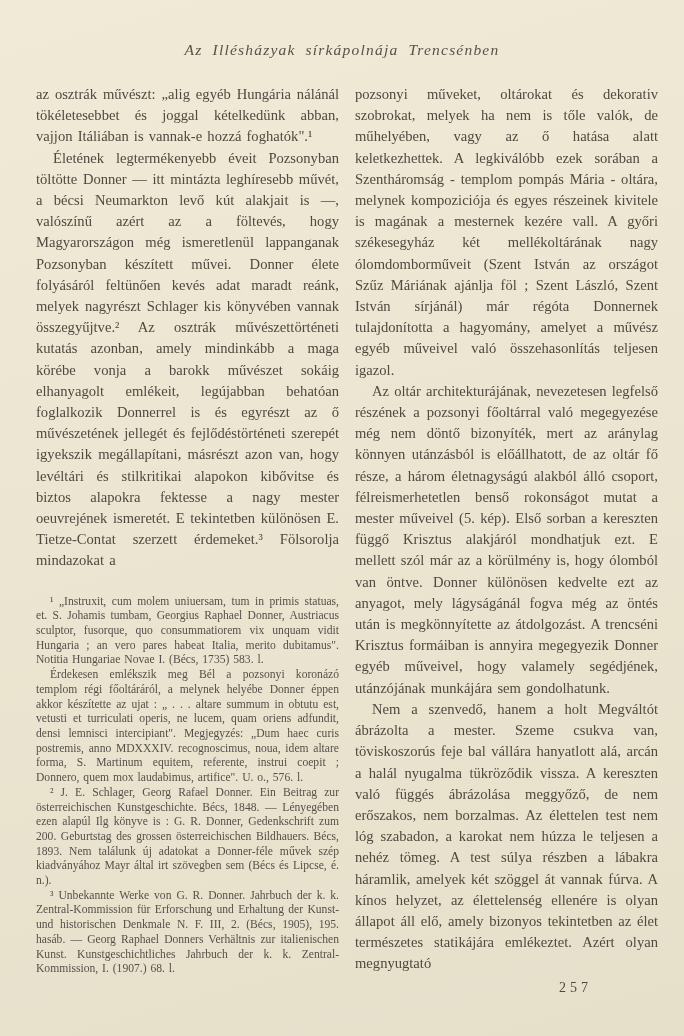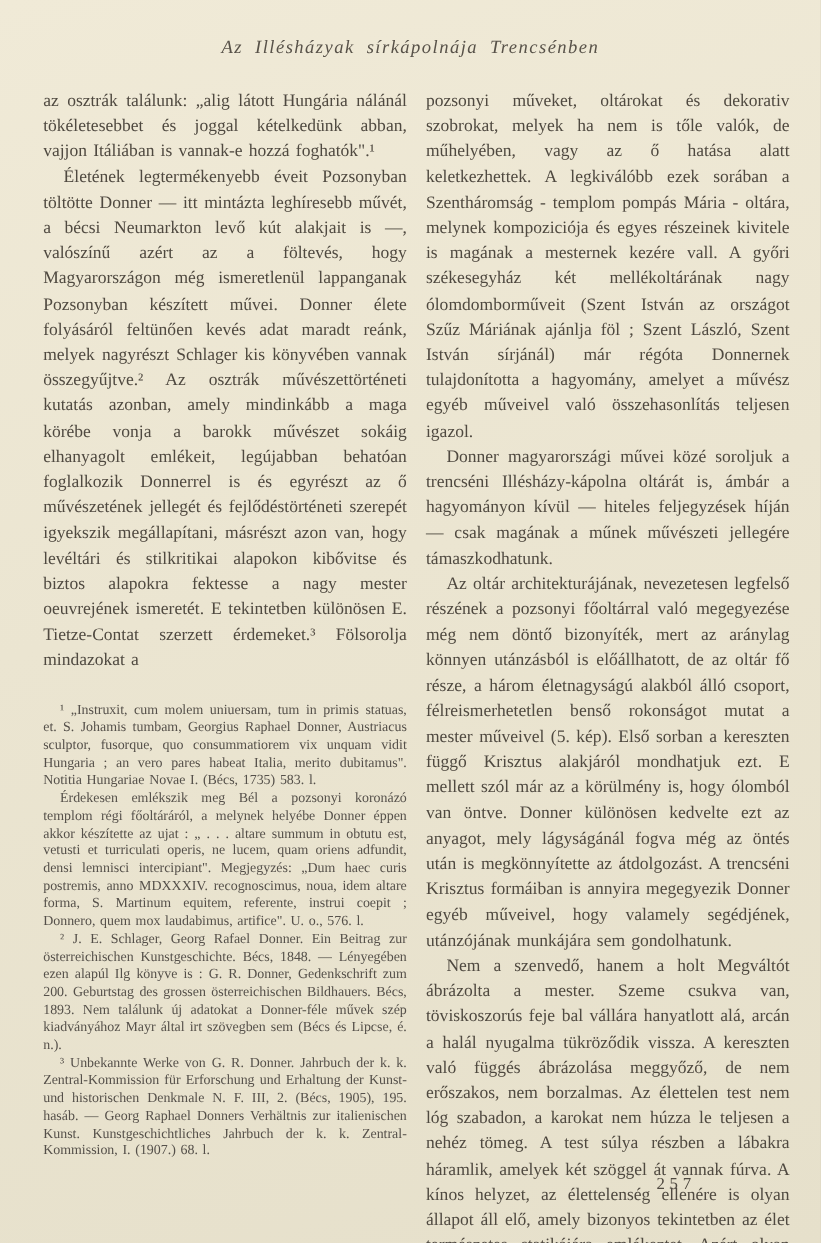--- a/index.html
+++ b/index.html
@@ -11,21 +11,21 @@
     height: 1036px;
     margin: 0 auto;
     background: linear-gradient(165deg, #f0ead7 0%, #ebe5d1 45%, #e6e0cb 100%);
     color: #4f4940;
     font-family: "Liberation Serif", serif;
     overflow: hidden;
     box-sizing: border-box;
   }
 
   .running-head {
-    padding-top: 31px;
+    padding-top: 41px;
     text-align: center;
     font-style: italic;
     font-size: 15.5px;
     letter-spacing: 1.2px;
     word-spacing: 5px;
     color: #585249;
   }
 
   .columns {
     display: flex;
@@ -56,50 +56,49 @@
     font-size: 11.6px;
     line-height: 14.7px;
     text-indent: 14px;
     word-spacing: 1px;
     color: #55504a;
   }
 
   .page-number {
     position: absolute;
     bottom: 40px;
-    right: 104px;
+    right: 92px;
     font-size: 14px;
     letter-spacing: 4px;
     color: #4f4940;
   }
 </style>
 </head>
 <body>
 
 <div class="page">
 
   <div class="running-head">Az Illésházyak sírkápolnája Trencsénben</div>
 
   <div class="columns">
 
     <div class="col">
-      <p class="body-par noindent">az osztrák találunk: „alig látott Hungária nálánál tökéletesebbet és joggal kételkedünk abban, vajjon Itáliában is vannak-e hozzá foghatók".¹</p>
+      <p class="body-par noindent">az osztrák művészt: „alig egyéb Hungária nálánál tökéletesebbet és joggal kételkedünk abban, vajjon Itáliában is vannak-e hozzá foghatók".¹</p>
       <p class="body-par">Életének legtermékenyebb éveit Pozsonyban töltötte Donner — itt mintázta leghíresebb művét, a bécsi Neumarkton levő kút alakjait is —, valószínű azért az a föltevés, hogy Magyarországon még ismeretlenül lappanganak Pozsonyban készített művei. Donner élete folyásáról feltünően kevés adat maradt reánk, melyek nagyrészt Schlager kis könyvében vannak összegyűjtve.² Az osztrák művészettörténeti kutatás azonban, amely mindinkább a maga körébe vonja a barokk művészet sokáig elhanyagolt emlékeit, legújabban behatóan foglalkozik Donnerrel is és egyrészt az ő művészetének jellegét és fejlődéstörténeti szerepét igyekszik megállapítani, másrészt azon van, hogy levéltári és stilkritikai alapokon kibővitse és biztos alapokra fektesse a nagy mester oeuvrejének ismeretét. E tekintetben különösen E. Tietze-Contat szerzett érdemeket.³ Fölsorolja mindazokat a</p>
 
       <div class="footnotes">
         <p class="fn-par">¹ „Instruxit, cum molem uniuersam, tum in primis statuas, et. S. Johamis tumbam, Georgius Raphael Donner, Austriacus sculptor, fusorque, quo consummatiorem vix unquam vidit Hungaria ; an vero pares habeat Italia, merito dubitamus". Notitia Hungariae Novae I. (Bécs, 1735) 583. l.</p>
         <p class="fn-par">Érdekesen emlékszik meg Bél a pozsonyi koronázó templom régi főoltáráról, a melynek helyébe Donner éppen akkor készítette az ujat : „ . . . altare summum in obtutu est, vetusti et turriculati operis, ne lucem, quam oriens adfundit, densi lemnisci intercipiant". Megjegyzés: „Dum haec curis postremis, anno MDXXXIV. recognoscimus, noua, idem altare forma, S. Martinum equitem, referente, instrui coepit ; Donnero, quem mox laudabimus, artifice". U. o., 576. l.</p>
         <p class="fn-par">² J. E. Schlager, Georg Rafael Donner. Ein Beitrag zur österreichischen Kunstgeschichte. Bécs, 1848. — Lényegében ezen alapúl Ilg könyve is : G. R. Donner, Gedenkschrift zum 200. Geburtstag des grossen österreichischen Bildhauers. Bécs, 1893. Nem találunk új adatokat a Donner-féle művek szép kiadványához Mayr által irt szövegben sem (Bécs és Lipcse, é. n.).</p>
         <p class="fn-par">³ Unbekannte Werke von G. R. Donner. Jahrbuch der k. k. Zentral-Kommission für Erforschung und Erhaltung der Kunst- und historischen Denkmale N. F. III, 2. (Bécs, 1905), 195. hasáb. — Georg Raphael Donners Verhältnis zur italienischen Kunst. Kunstgeschichtliches Jahrbuch der k. k. Zentral-Kommission, I. (1907.) 68. l.</p>
       </div>
     </div>
 
     <div class="col">
       <p class="body-par noindent">pozsonyi műveket, oltárokat és dekorativ szobrokat, melyek ha nem is tőle valók, de műhelyében, vagy az ő hatása alatt keletkezhettek. A legkiválóbb ezek sorában a Szentháromság - templom pompás Mária - oltára, melynek kompoziciója és egyes részeinek kivitele is magának a mesternek kezére vall. A győri székesegyház két mellékoltárának nagy ólomdomborműveit (Szent István az országot Szűz Máriának ajánlja föl ; Szent László, Szent István sírjánál) már régóta Donnernek tulajdonította a hagyomány, amelyet a művész egyéb műveivel való összehasonlítás teljesen igazol.</p>
-      <p class="body-par">Donner magyarországi művei közé soroljuk a trencséni Illésházy-kápolna oltárát is, ámbár a hagyományon kívül — hiteles feljegyzések híján — csak magának a műnek művészeti jellegére támaszkodhatunk.</p>
       <p class="body-par">Az oltár architekturájának, nevezetesen legfelső részének a pozsonyi főoltárral való megegyezése még nem döntő bizonyíték, mert az aránylag könnyen utánzásból is előállhatott, de az oltár fő része, a három életnagyságú alakból álló csoport, félreismerhetetlen benső rokonságot mutat a mester műveivel (5. kép). Első sorban a kereszten függő Krisztus alakjáról mondhatjuk ezt. E mellett szól már az a körülmény is, hogy ólomból van öntve. Donner különösen kedvelte ezt az anyagot, mely lágyságánál fogva még az öntés után is megkönnyítette az átdolgozást. A trencséni Krisztus formáiban is annyira megegyezik Donner egyéb műveivel, hogy valamely segédjének, utánzójának munkájára sem gondolhatunk.</p>
       <p class="body-par">Nem a szenvedő, hanem a holt Megváltót ábrázolta a mester. Szeme csukva van, töviskoszorús feje bal vállára hanyatlott alá, arcán a halál nyugalma tükröződik vissza. A kereszten való függés ábrázolása meggyőző, de nem erőszakos, nem borzalmas. Az élettelen test nem lóg szabadon, a karokat nem húzza le teljesen a nehéz tömeg. A test súlya részben a lábakra háramlik, amelyek két szöggel át vannak fúrva. A kínos helyzet, az élettelenség ellenére is olyan állapot áll elő, amely bizonyos tekintetben az élet természetes statikájára emlékeztet. Azért olyan megnyugtató</p>
     </div>
 
   </div>
 
   <div class="page-number">257</div>
 
 </div>
 

